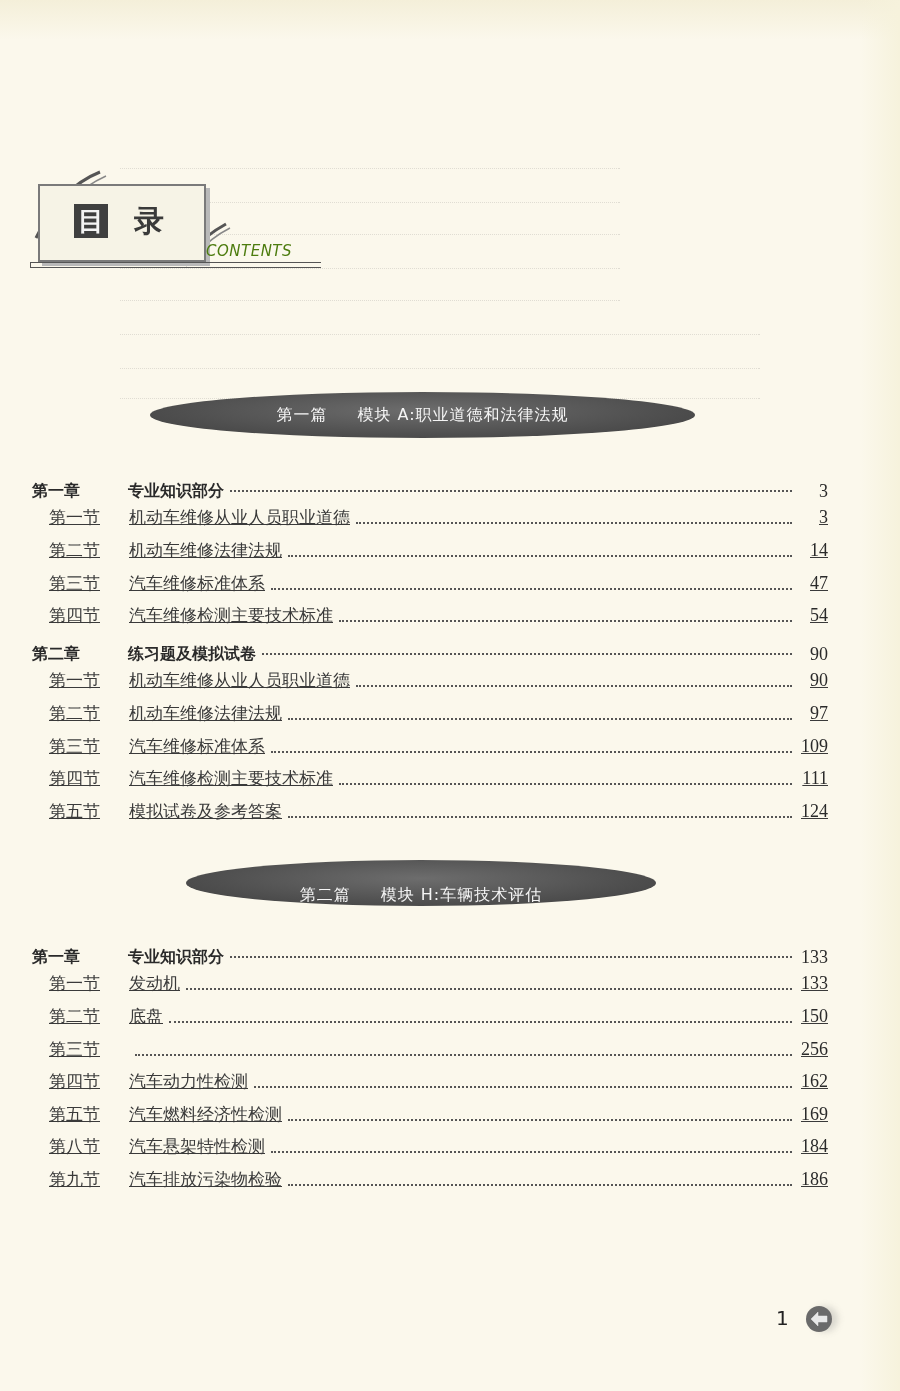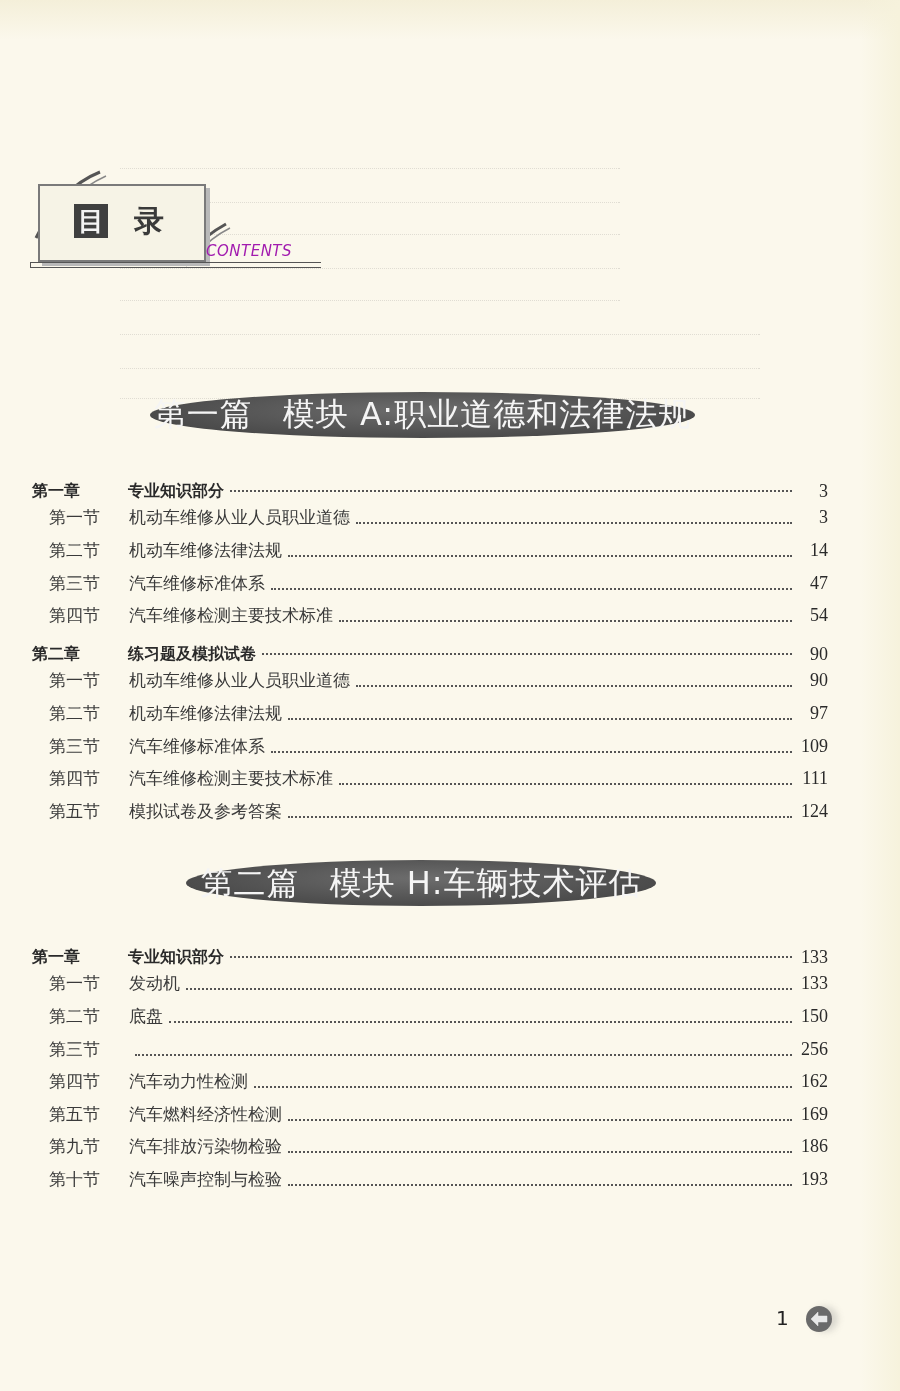--- a/index.html
+++ b/index.html
@@ -40,44 +40,44 @@
   .emblem .char {
     position: absolute; top: 26px; width: 34px; height: 34px;
     font-family: "DejaVu Sans", sans-serif; font-weight: bold; font-size: 30px;
     display: flex; align-items: center; justify-content: center; line-height: 1;
   }
   .emblem .char.c1 { left: 44px; background: #3f3f3f; color: #f4f4f4; font-size: 26px; }
   .emblem .char.c2 { left: 102px; color: #3a3a3a; }
   .emblem .contents {
     position: absolute; left: 176px; top: 64px;
     font-family: "DejaVu Sans", sans-serif; font-style: italic; font-size: 15px;
-    color: #a21caf; letter-spacing: 0.5px;
+    color: #4d7c0f; letter-spacing: 0.5px;
   }
   .emblem svg { position: absolute; left: 0; top: -10px; }
 
   
   .banner {
     position: absolute; height: 46px; border-radius: 50% / 50%;
     background: radial-gradient(ellipse at 50% 40%, #6d6d6d 0%, #505050 60%, #3e3e3e 100%);
     display: flex; align-items: center; justify-content: center;
-    color: #f5f5f5; font-family: "DejaVu Sans", sans-serif; font-size: 32px;
+    color: #f5f5f5; font-family: "DejaVu Sans", sans-serif; font-size: 16px;
     letter-spacing: 1px;
   }
   .banner .gap { display: inline-block; width: 30px; }
 
   
   .toc { position: absolute; left: 32px; width: 796px; }
   .row {
     position: relative; height: 32.6px; display: flex; align-items: center;
     font-size: 17px; color: #3a3a3a;
   }
   .row.chapter {
     font-family: "DejaVu Sans", sans-serif; font-weight: bold; font-size: 16px; color: #2a2a2a; align-items: flex-end;
   }
-  .row.section { padding-left: 17px; }
+  .row.section { padding-left: 17px; text-decoration: underline; }
   .row .num { flex: 0 0 auto; width: 80px; }
   .row.chapter .num { width: 96px; }
   .row .title { flex: 0 0 auto; white-space: nowrap; }
   .row .dots {
     flex: 1 1 auto; margin: 0 6px; height: 1px; align-self: center; margin-top: 10px;
     border-bottom: 2px dotted #555;
   }
   .row .page {
     flex: 0 0 auto; min-width: 30px; text-align: right;
     font-family: "Liberation Serif", serif; font-size: 18px; font-weight: normal; color: #2a2a2a;
@@ -235,30 +235,30 @@
     <span class="dots"></span>
     <span class="page">162</span>
   </div>
   <div class="row section">
     <span class="num">第五节</span>
     <span class="title">汽车燃料经济性检测</span>
     <span class="dots"></span>
     <span class="page">169</span>
   </div>
   <div class="row section">
+    <span class="num">第八节</span>
+    <span class="title">汽车悬架特性检测</span>
+    <span class="dots"></span>
+    <span class="page">184</span>
+  </div>
+  <div class="row section">
     <span class="num">第九节</span>
     <span class="title">汽车排放污染物检验</span>
     <span class="dots"></span>
     <span class="page">186</span>
-  </div>
-  <div class="row section">
-    <span class="num">第十节</span>
-    <span class="title">汽车噪声控制与检验</span>
-    <span class="dots"></span>
-    <span class="page">193</span>
   </div>
 </div>
 
 <div class="footer-num">1</div>
 <div class="footer-arrow">
   <svg width="18" height="16" viewBox="0 0 18 16">
     <path d="M1 8 L8 1 L8 5 L17 5 L17 11 L8 11 L8 15 Z" fill="#e8e8e8" stroke="#e8e8e8" stroke-width="0.5"></path>
   </svg>
 </div>
 

